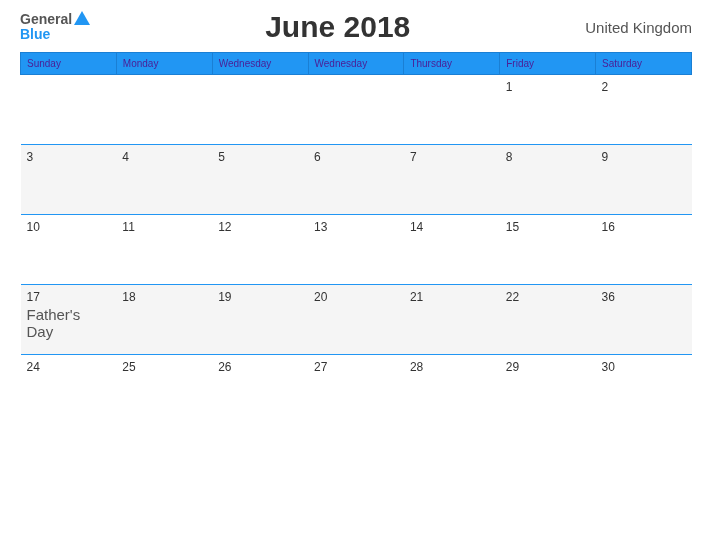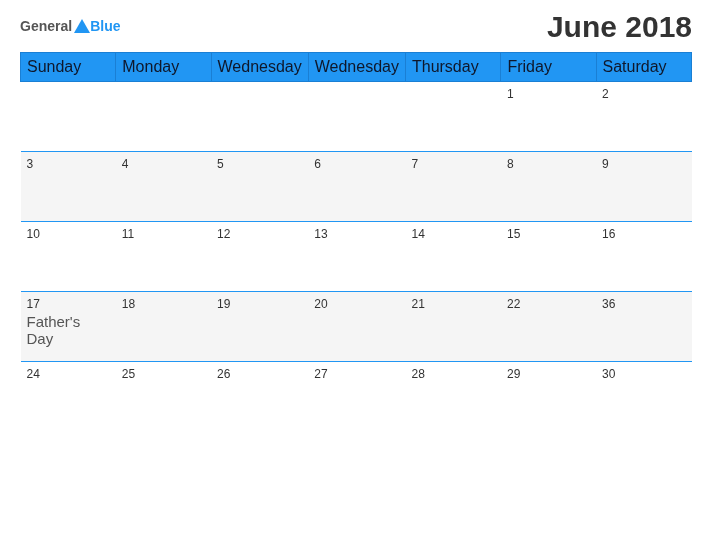--- a/index.html
+++ b/index.html
@@ -17,20 +17,21 @@
     .header {
       width: 100%;
       display: flex;
       align-items: center;
       justify-content: space-between;
       margin-bottom: 8px;
     }
 
     .logo {
       display: flex;
+      flex-direction: column;
       align-items: flex-start;
       font-size: 13px;
       line-height: 1.1;
       text-align: right;
     }
     .logo-general {
       color: #555;
       font-weight: bold;
       font-size: 14px;
     }
@@ -69,22 +70,22 @@
     .calendar {
       width: 100%;
       border-collapse: collapse;
     }
 
     .calendar thead tr {
       background-color: #2196F3;
     }
 
     .calendar thead th {
-      color: #0f172a;
-      font-size: 16px;
+      color: #4c1d95;
+      font-size: 10px;
       font-weight: normal;
       padding: 5px 6px;
       text-align: left;
       border: 1px solid #1a7fd4;
     }
 
     .calendar tbody tr {
       height: 70px;
     }
 
@@ -126,20 +127,21 @@
 
 <div class="header">
   <div class="logo">
     <div class="logo-line">
       <span class="logo-general">General</span>
       <div class="logo-triangle"></div>
     </div>
     <span class="logo-blue">Blue</span>
   </div>
   <div class="calendar-title">June 2018</div>
+  <div class="country">United Kingdom</div>
 </div>
 
 <table class="calendar">
   <thead>
     <tr>
     <th>Sunday</th>
         <th>Monday</th>
         <th>Wednesday</th>
         <th>Wednesday</th>
         <th>Thursday</th>

